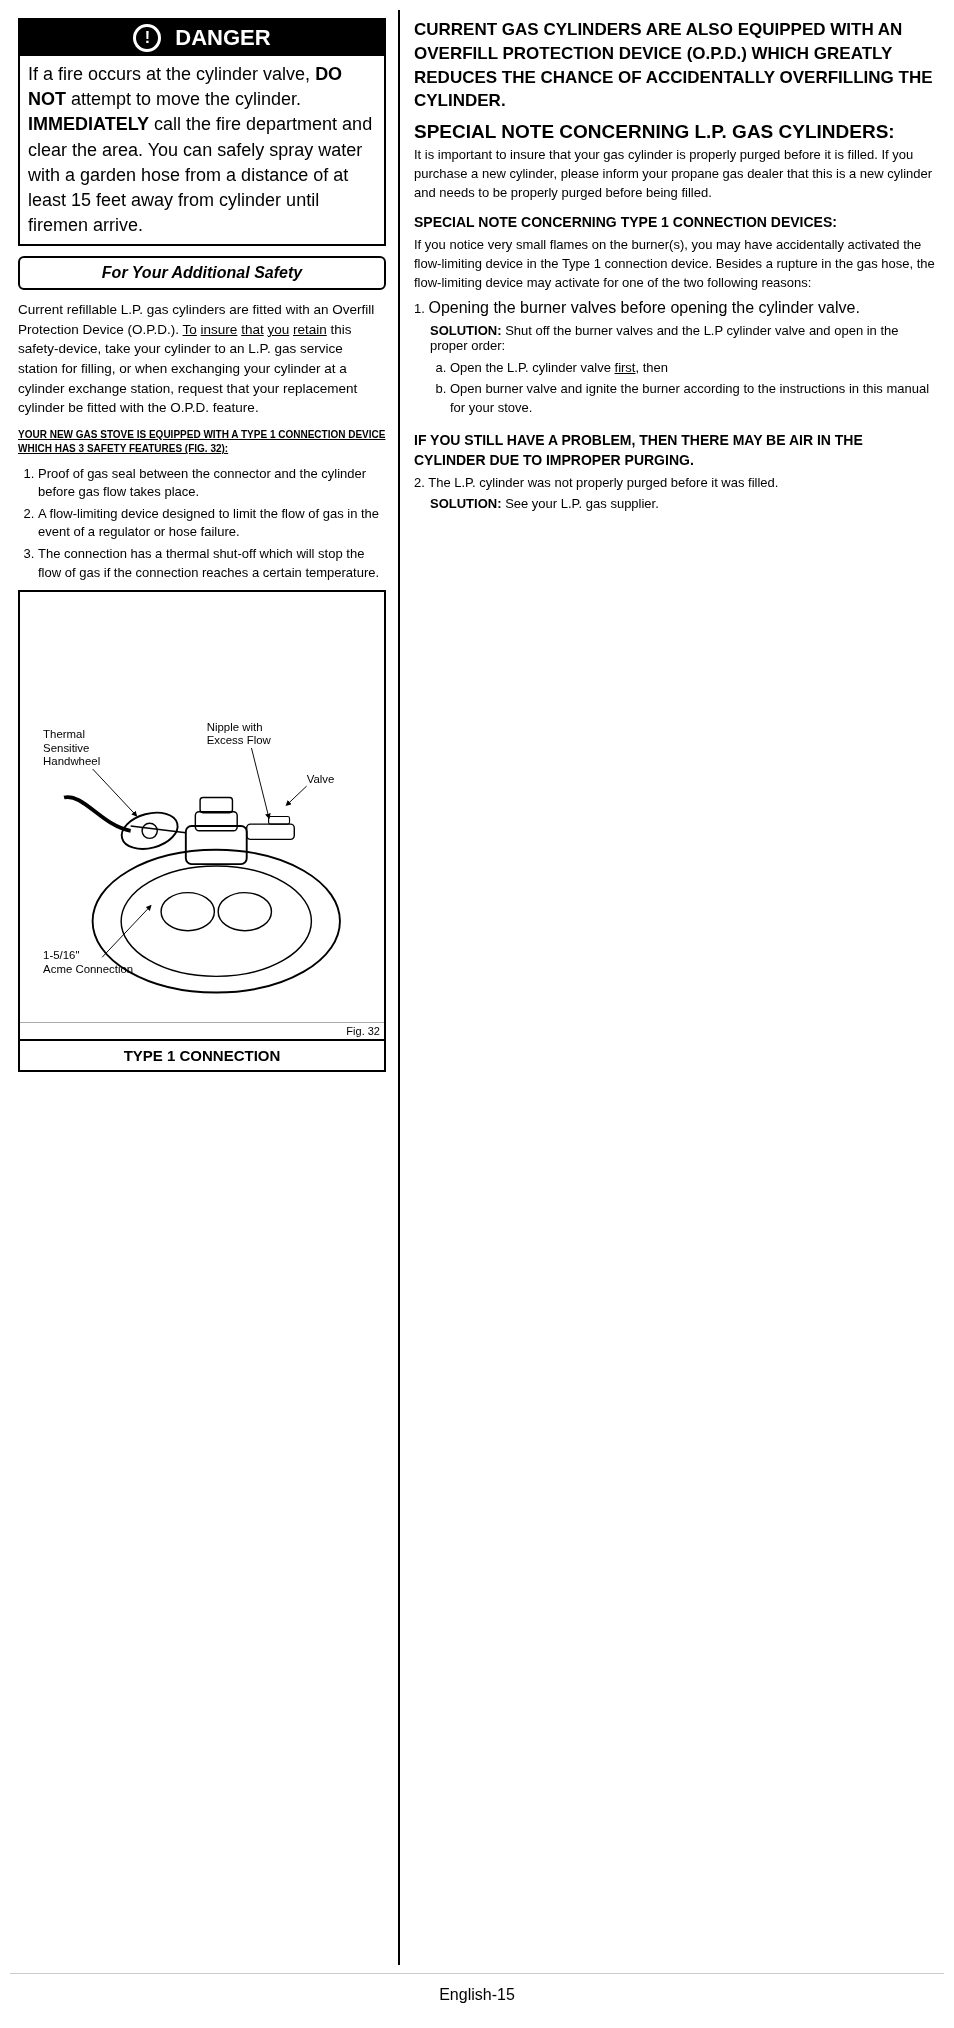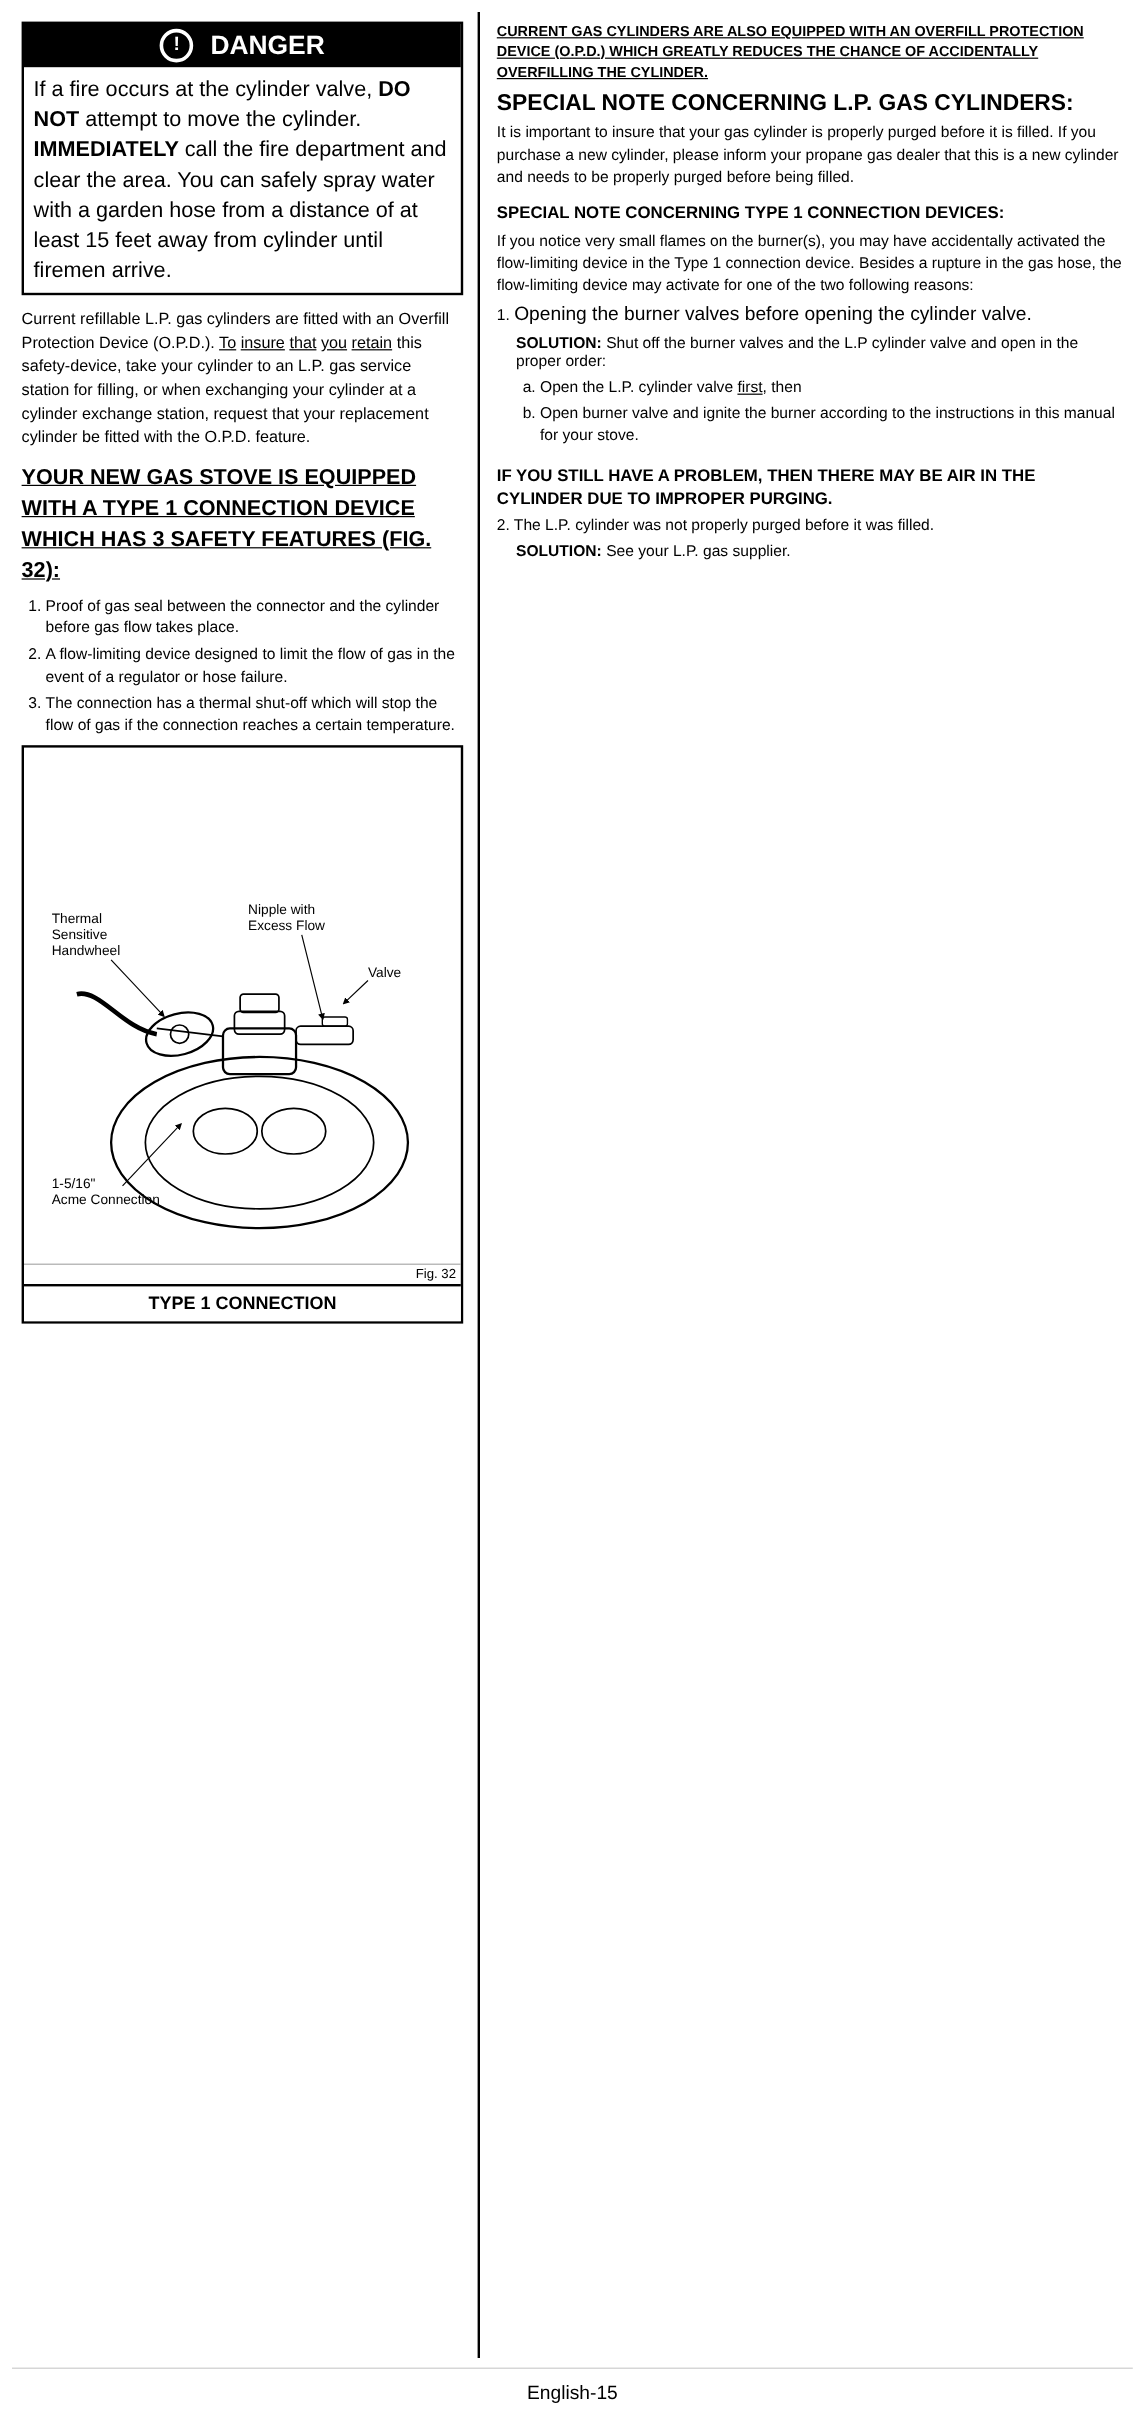--- a/index.html
+++ b/index.html
@@ -74,21 +74,21 @@
     
     .left-body {
       font-size: 13.5px;
       line-height: 1.45;
       margin-bottom: 10px;
     }
     .left-body .underline { text-decoration: underline; }
 
     
     .sub-heading {
-      font-size: 18px;
+      font-size: 10px;
       font-weight: bold;
       text-decoration: underline;
       line-height: 1.45;
       margin-bottom: 8px;
     }
 
     
     .num-list {
       margin-left: 4px;
       margin-bottom: 8px;
@@ -129,23 +129,22 @@
     }
 
     
     .diagram-svg {
       width: 100%;
       height: 100%;
     }
 
     
     .right-heading-main {
-      font-size: 12px;
-      font-weight: bold;
-      text-decoration: underline;
+      font-size: 17px;
+      font-weight: bold;
       line-height: 1.4;
       margin-bottom: 8px;
     }
     .right-section-heading {
       font-size: 14px;
       font-weight: bold;
       margin-bottom: 4px;
       margin-top: 10px;
       line-height: 1.4;
     }
@@ -199,20 +198,23 @@
       <div class="danger-box">
         <div class="danger-header">
           <span style="display:inline-flex;align-items:center;justify-content:center;width:28px;height:28px;border:3px solid #fff;border-radius:50%;font-weight:bold;font-size:16px;color:#fff;margin-right:6px;">!</span>
           <span>DANGER</span>
         </div>
         <div class="danger-body">
           If a fire occurs at the cylinder valve, <strong>DO NOT</strong> attempt to move the cylinder. <strong>IMMEDIATELY</strong> call the fire department and clear the area.  You can safely spray water with a garden hose from a distance of at least 15 feet away from cylinder until firemen arrive.
         </div>
       </div>
 
+      <div class="safety-box">
+        <span>For Your Additional Safety</span>
+      </div>
 
       <div class="left-body">
         Current refillable L.P. gas cylinders are fitted with an Overfill Protection Device (O.P.D.). <span class="underline">To</span> <span class="underline">insure</span> <span class="underline">that</span> <span class="underline">you</span> <span class="underline">retain</span> this safety-device, take your cylinder to an L.P. gas service station for filling, or when exchanging your cylinder at a cylinder exchange station, request that your replacement cylinder be fitted with the O.P.D. feature.
       </div>
 
       <div class="sub-heading">
         YOUR NEW GAS STOVE IS EQUIPPED WITH A TYPE 1 CONNECTION DEVICE WHICH HAS 3 SAFETY FEATURES (FIG. 32):
       </div>
 
       <ol class="num-list">

